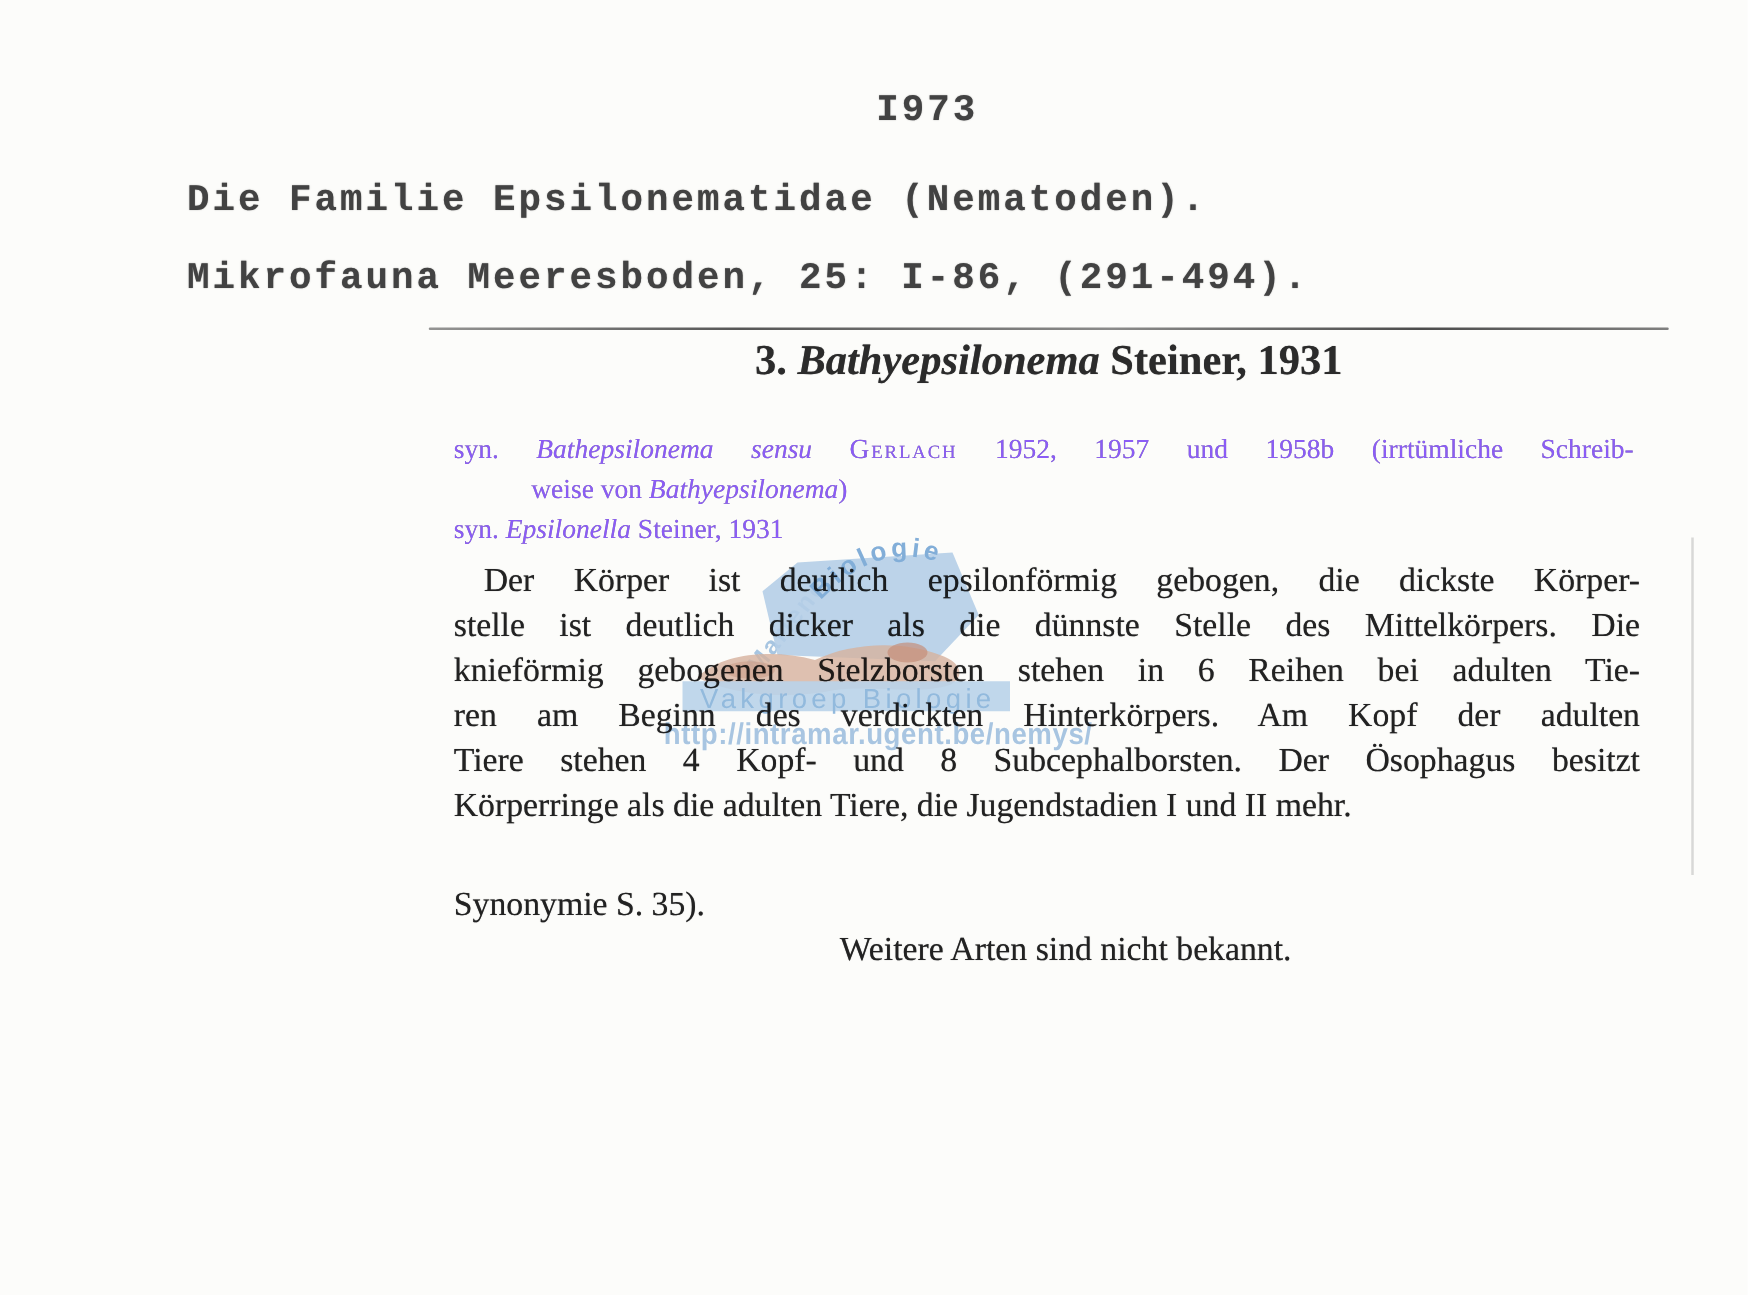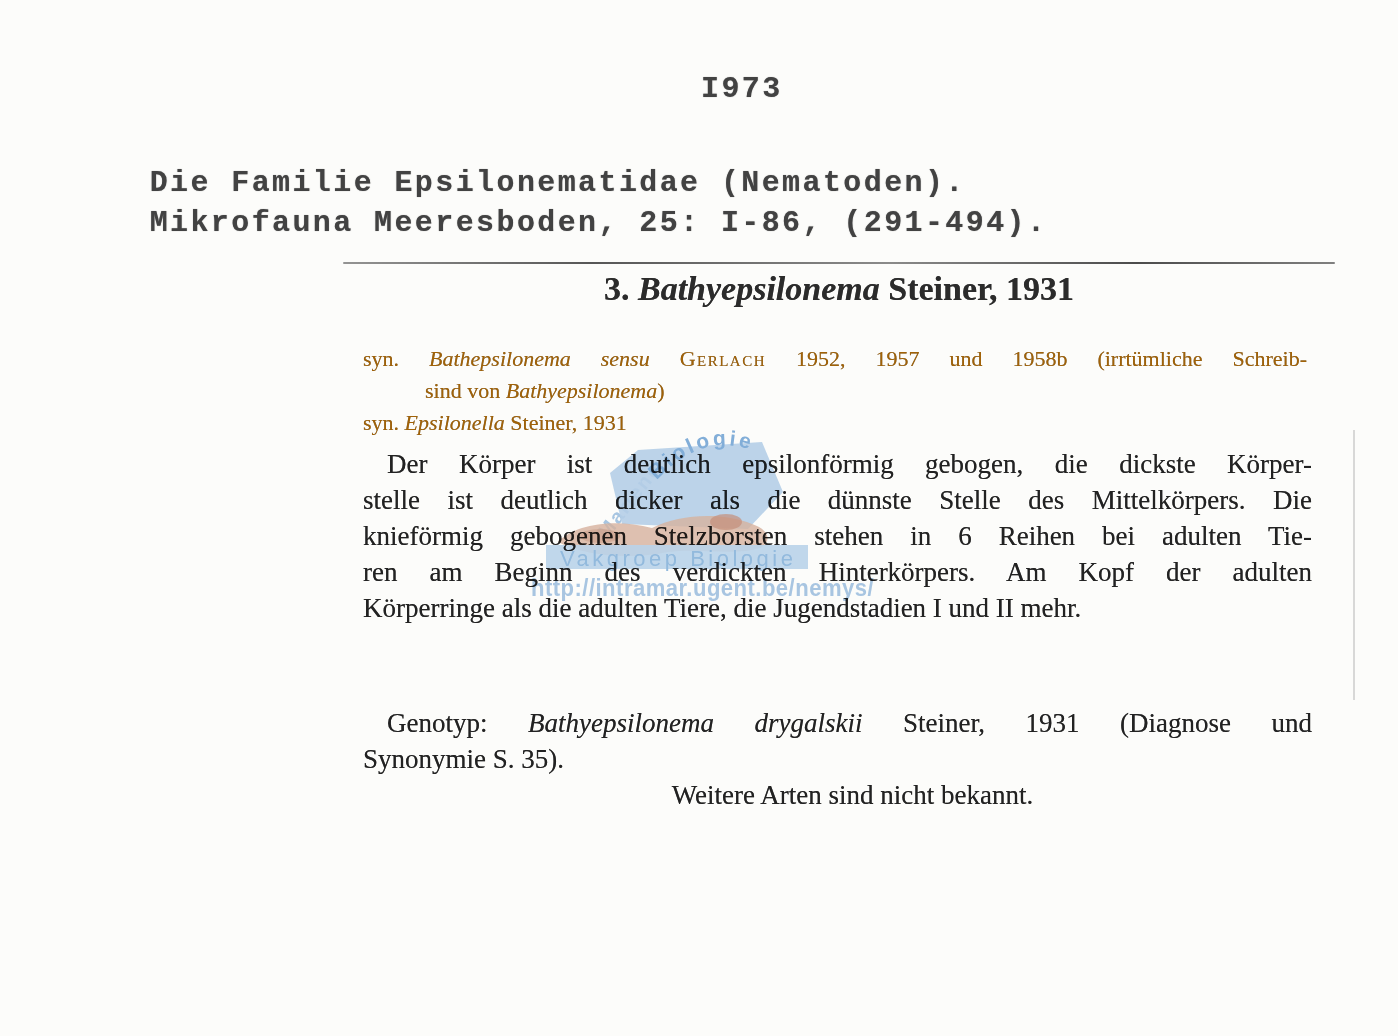--- a/index.html
+++ b/index.html
@@ -31,21 +31,21 @@
   }
   .heading{
     position:absolute;left:343px;top:270px;width:992px;
     text-align:center;
     font-size:34px;font-weight:bold;color:#2b2b2b;
     text-shadow:0 0 .6px rgba(40,40,40,.7);
     white-space:nowrap;
   }
   .syn{
     position:absolute;left:363px;top:343px;width:944px;
-    font-size:22px;color:#a16207;line-height:32px;
+    font-size:22px;color:#8b5cf6;line-height:32px;
     text-shadow:0 0 .5px rgba(60,60,60,.6);
   }
   .syn-cont{padding-left:62px;}
   .jl{text-align:justify;text-align-last:justify;}
   .para{
     position:absolute;left:363px;width:949px;
     font-size:27px;color:#222;line-height:36px;
     text-shadow:0 0 .6px rgba(40,40,40,.65);
   }
   .body-para{top:446px;}
@@ -78,57 +78,55 @@
   }
 </style>
 </head>
 <body>
 
 <div class="page">
 
   <div class="cite-line" style="top:72px">
     <span class="cite-year">I973</span>
   </div>
-  <div class="cite-line" style="top:132px">
+  <div class="cite-line" style="top:110px">
     <span>Die Familie Epsilonematidae (Nematoden).</span>
   </div>
   <div class="cite-line" style="top:172px">
     <span>Mikrofauna Meeresboden, 25: I-86, (291-494).</span>
   </div>
 
   <div class="rule"></div>
 
   <div class="heading">
     <span>3. </span><span class="it">Bathyepsilonema</span><span> Steiner, 1931</span>
   </div>
 
   <div class="syn">
     <div class="jl">
       <span>syn. </span><span class="it">Bathepsilonema sensu </span><span class="sc">Gerlach</span><span> 1952, 1957 und 1958b (irrtümliche Schreib-</span>
     </div>
     <div class="syn-cont">
-      <span>sind von </span><span class="it">Bathyepsilonema</span><span>)</span>
+      <span>weise von </span><span class="it">Bathyepsilonema</span><span>)</span>
     </div>
     <div>
       <span>syn. </span><span class="it">Epsilonella</span><span> Steiner, 1931</span>
     </div>
   </div>
 
   <div class="para body-para">
     <div class="bline jl indent1">Der Körper ist deutlich epsilonförmig gebogen, die dickste Körper-</div>
     <div class="bline jl">stelle ist deutlich dicker als die dünnste Stelle des Mittelkörpers. Die</div>
     <div class="bline jl">knieförmig gebogenen Stelzborsten stehen in 6 Reihen bei adulten Tie-</div>
     <div class="bline jl">ren am Beginn des verdickten Hinterkörpers. Am Kopf der adulten</div>
+    <div class="bline jl">Tiere stehen 4 Kopf- und 8 Subcephalborsten. Der Ösophagus besitzt</div>
     <div class="bline">Körperringe als die adulten Tiere, die Jugendstadien I und II mehr.</div>
   </div>
 
   <div class="para geno-para">
-    <div class="bline jl indent1">
-      <span>Genotyp: </span><span class="it">Bathyepsilonema drygalskii</span><span> Steiner, 1931 (Diagnose und</span>
-    </div>
     <div class="bline">Synonymie S. 35).</div>
     <div class="bline indent2">Weitere Arten sind nicht bekannt.</div>
   </div>
 
   <div class="watermark">
     <svg width="430" height="200" viewBox="500 418 430 200">
       <text transform="translate(607,540) rotate(-52)" font-family="Liberation Sans, sans-serif" font-size="20" font-weight="bold" fill="#8cb6de" opacity="0.75" letter-spacing="2">Mariene</text>
       <polygon points="638,450 762,442 783,492 748,529 622,524 610,473" fill="#b7d2ec" opacity="0.9"></polygon>
       <path id="wm-arc" d="M 650 488 Q 706 420 772 460" fill="none"></path>
       <text font-family="Liberation Sans, sans-serif" font-size="21" font-weight="bold" fill="#84b0dd" letter-spacing="3">

